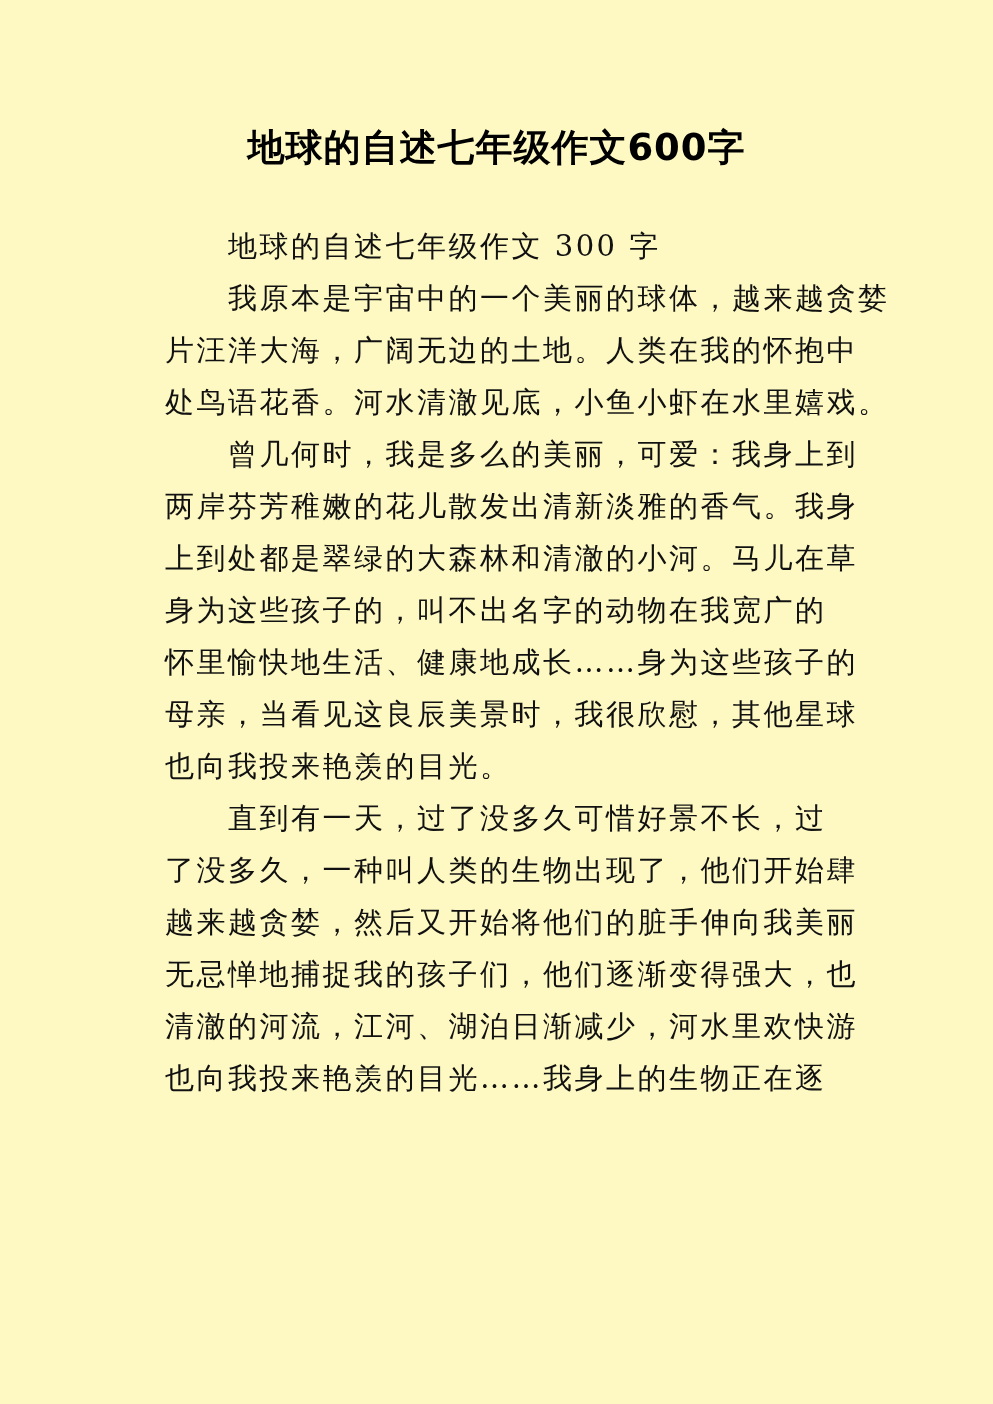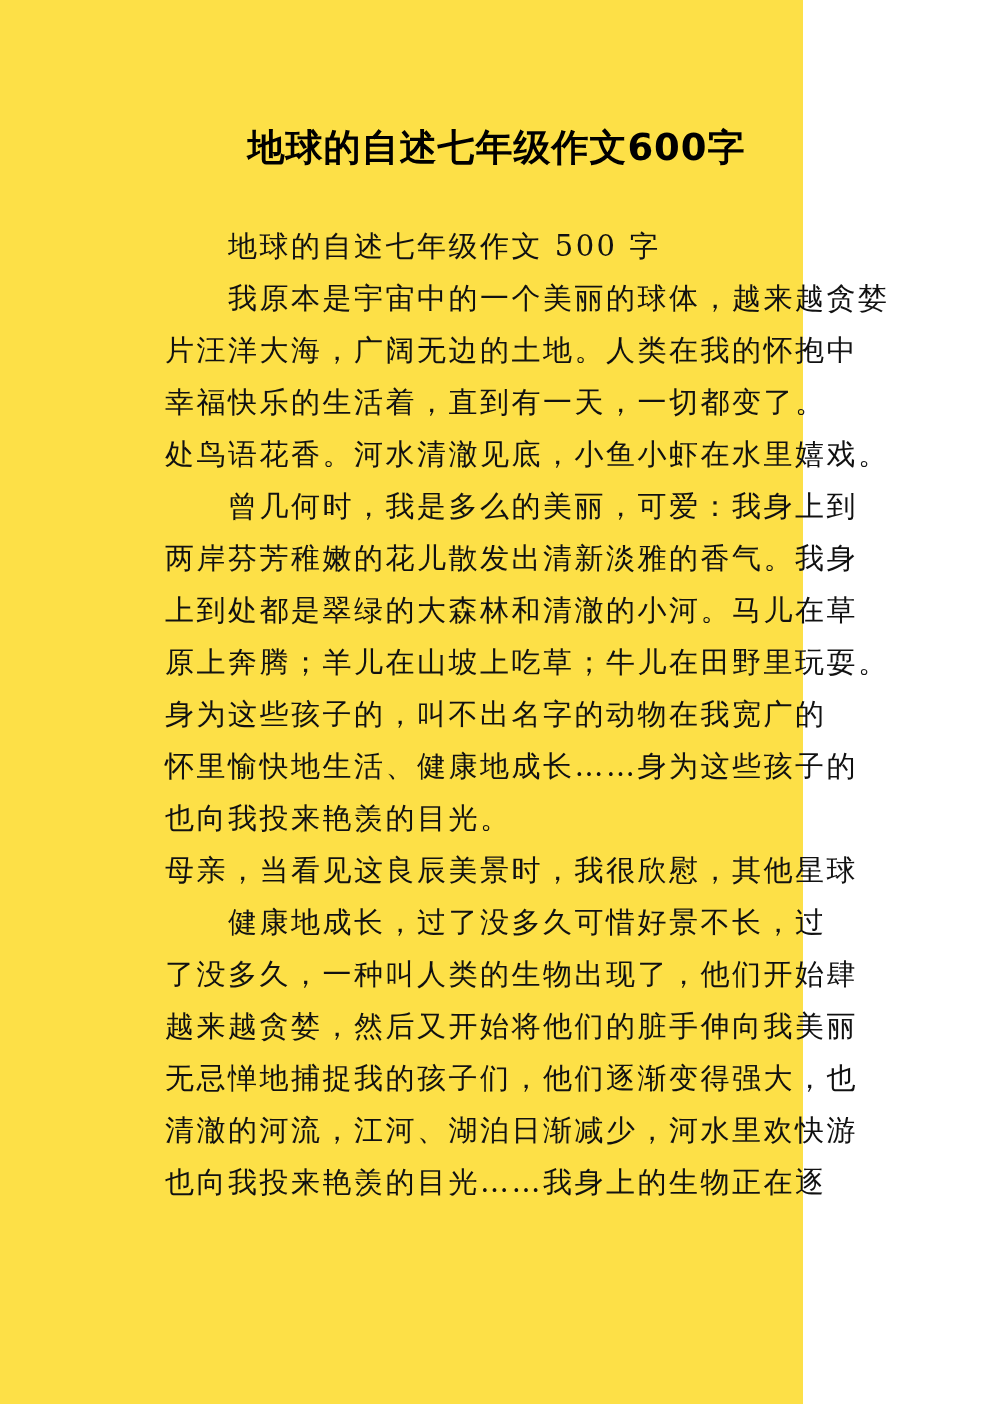--- a/index.html
+++ b/index.html
@@ -1,49 +1,47 @@
 <!DOCTYPE html>
 <html><head>
 <meta charset="utf-8">
 <style>
   html, body { margin: 0; padding: 0; background: #ffffff; }
   body { width: 993px; height: 1404px; position: relative; overflow: hidden; }
-  .page { position: absolute; left: 0; top: 0; width: 803px; height: 1404px; background: #fde047; }
+  .page { position: absolute; left: 0; top: 0; width: 993px; height: 1404px; background: #fef9c3; }
   .title {
     position: absolute; left: 0; top: 122px; width: 993px; text-align: center;
     font-family: "DejaVu Sans", sans-serif; font-weight: bold; font-size: 37px;
     color: #000; letter-spacing: 1px; line-height: 52px;
   }
   .body {
     position: absolute; left: 165px; top: 220px; width: 665px;
     font-family: "DejaVu Serif", serif; font-size: 29px; color: #111;
     line-height: 52px; letter-spacing: 2.5px;
   }
   .line { display: block; white-space: nowrap; height: 52px; }
   .indent { padding-left: 63px; }
 </style>
 </head>
 <body>
 
 <div class="page">
   <div class="title">地球的自述七年级作文600字</div>
   <div class="body">
-    <span class="line indent">地球的自述七年级作文 500 字</span>
+    <span class="line indent">地球的自述七年级作文 300 字</span>
     <span class="line indent">我原本是宇宙中的一个美丽的球体，越来越贪婪</span>
     <span class="line">片汪洋大海，广阔无边的土地。人类在我的怀抱中</span>
-    <span class="line">幸福快乐的生活着，直到有一天，一切都变了。</span>
     <span class="line">处鸟语花香。河水清澈见底，小鱼小虾在水里嬉戏。</span>
     <span class="line indent">曾几何时，我是多么的美丽，可爱：我身上到</span>
     <span class="line">两岸芬芳稚嫩的花儿散发出清新淡雅的香气。我身</span>
     <span class="line">上到处都是翠绿的大森林和清澈的小河。马儿在草</span>
-    <span class="line">原上奔腾；羊儿在山坡上吃草；牛儿在田野里玩耍。</span>
     <span class="line">身为这些孩子的，叫不出名字的动物在我宽广的</span>
     <span class="line">怀里愉快地生活、健康地成长……身为这些孩子的</span>
+    <span class="line">母亲，当看见这良辰美景时，我很欣慰，其他星球</span>
     <span class="line">也向我投来艳羡的目光。</span>
-    <span class="line">母亲，当看见这良辰美景时，我很欣慰，其他星球</span>
-    <span class="line indent">健康地成长，过了没多久可惜好景不长，过</span>
+    <span class="line indent">直到有一天，过了没多久可惜好景不长，过</span>
     <span class="line">了没多久，一种叫人类的生物出现了，他们开始肆</span>
     <span class="line">越来越贪婪，然后又开始将他们的脏手伸向我美丽</span>
     <span class="line">无忌惮地捕捉我的孩子们，他们逐渐变得强大，也</span>
     <span class="line">清澈的河流，江河、湖泊日渐减少，河水里欢快游</span>
     <span class="line">也向我投来艳羡的目光……我身上的生物正在逐</span>
   </div>
 </div>
 
 </body></html>

